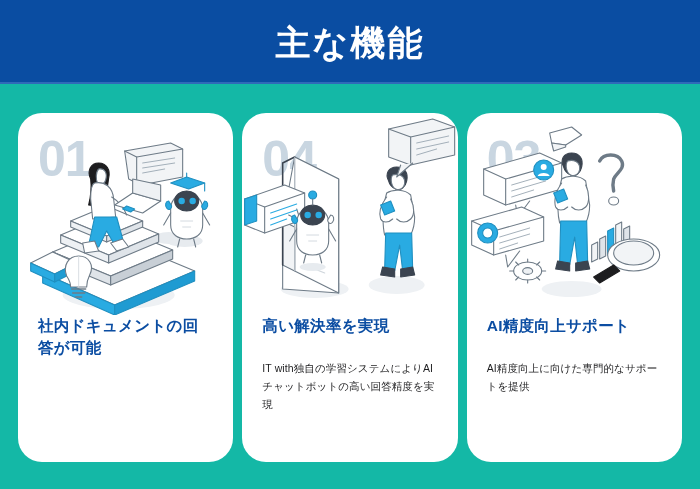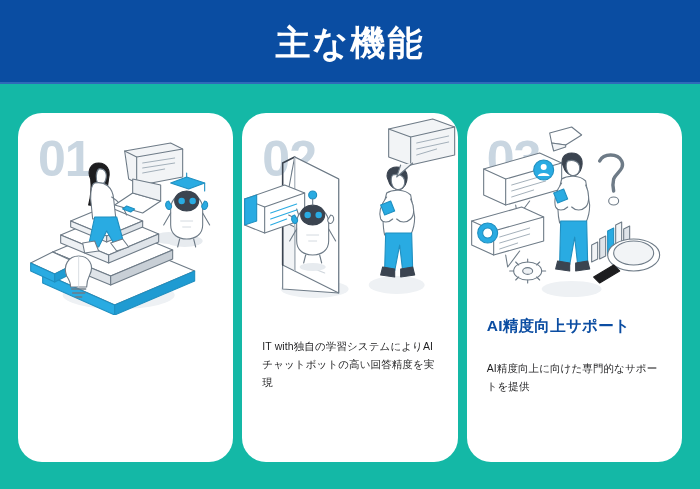--- a/index.html
+++ b/index.html
@@ -208,25 +208,26 @@
             <path d="M186 70 L186 78" stroke="#1f8fc0"></path>
             <path d="M168 64 L168 60" stroke="#1f8fc0"></path>
 
             <path d="M162 108 L174 108" stroke="#cfd6dc" stroke-width="0.9"></path>
             <path d="M164 114 L172 114" stroke="#cfd6dc" stroke-width="0.9"></path>
           </g>
         </svg>
       </div>
 
       <div class="card-text">
+        <div class="card-title">社内ドキュメントの回答が可能</div>
       </div>
     </div>
 
     <div class="card">
-      <div class="card-num">02</div>
+      <div class="card-num">04</div>
 
       <div class="card-art">
         <svg viewBox="0 0 214 202" xmlns="http://www.w3.org/2000/svg">
           <g fill="none" stroke="#6e7b87" stroke-width="1.1" stroke-linejoin="round" stroke-linecap="round">
 
             <ellipse cx="72" cy="176" rx="34" ry="9" fill="#eef1f4" stroke="none"></ellipse>
             <ellipse cx="154" cy="172" rx="28" ry="9" fill="#eef1f4" stroke="none"></ellipse>
 
             <path d="M40 108 L40 176 L96 180 L96 66 L52 44 Z" fill="#ffffff"></path>
             <path d="M52 44 L96 66 L96 180 L52 158 Z" fill="#ffffff"></path>
@@ -284,20 +285,21 @@
             <g stroke="#9aa7b2" stroke-width="0.9">
               <path d="M174 30 L206 23"></path>
               <path d="M174 36 L206 29"></path>
               <path d="M174 42 L194 36"></path>
             </g>
           </g>
         </svg>
       </div>
 
       <div class="card-text">
+        <div class="card-title">高い解決率を実現</div>
         <div class="card-body">IT with独自の学習システムによりAIチャットボットの高い回答精度を実現</div>
       </div>
     </div>
 
     <div class="card">
       <div class="card-num">03</div>
 
       <div class="card-art">
         <svg viewBox="0 0 214 202" xmlns="http://www.w3.org/2000/svg">
           <g fill="none" stroke="#6e7b87" stroke-width="1.1" stroke-linejoin="round" stroke-linecap="round">

